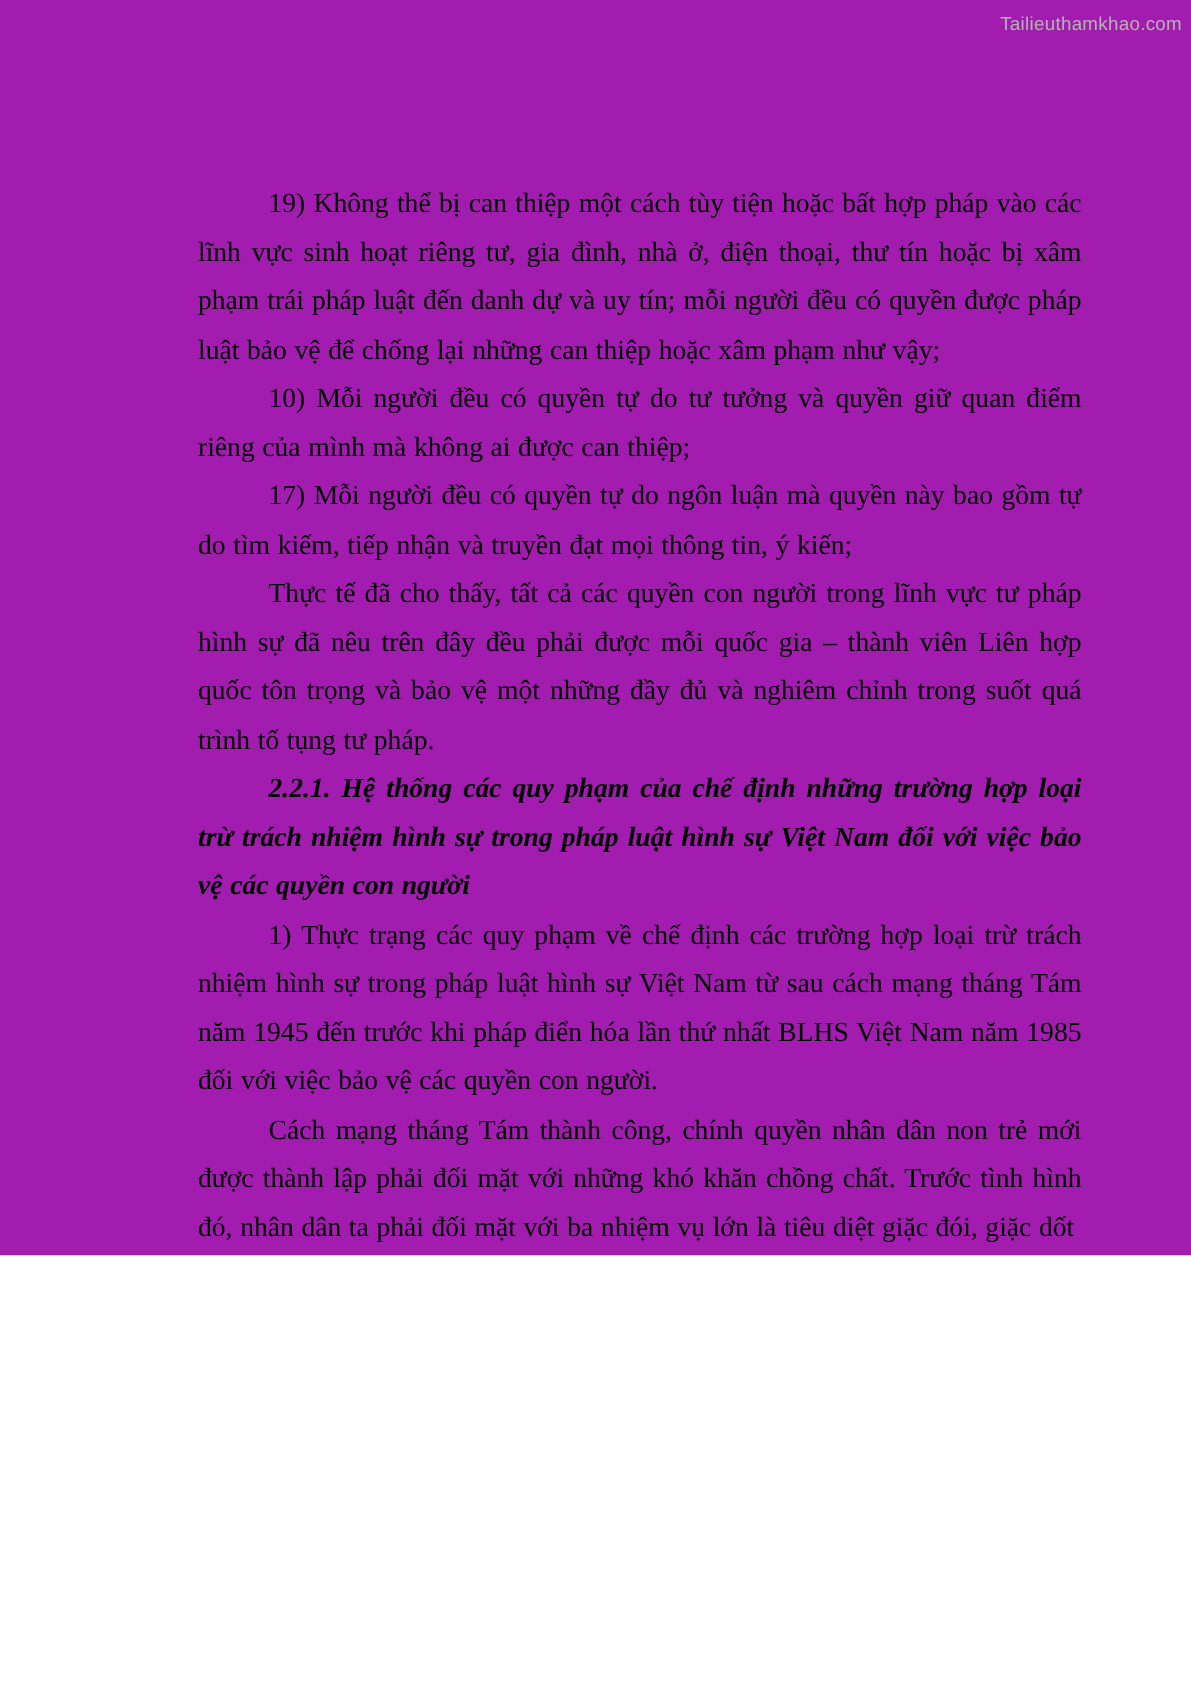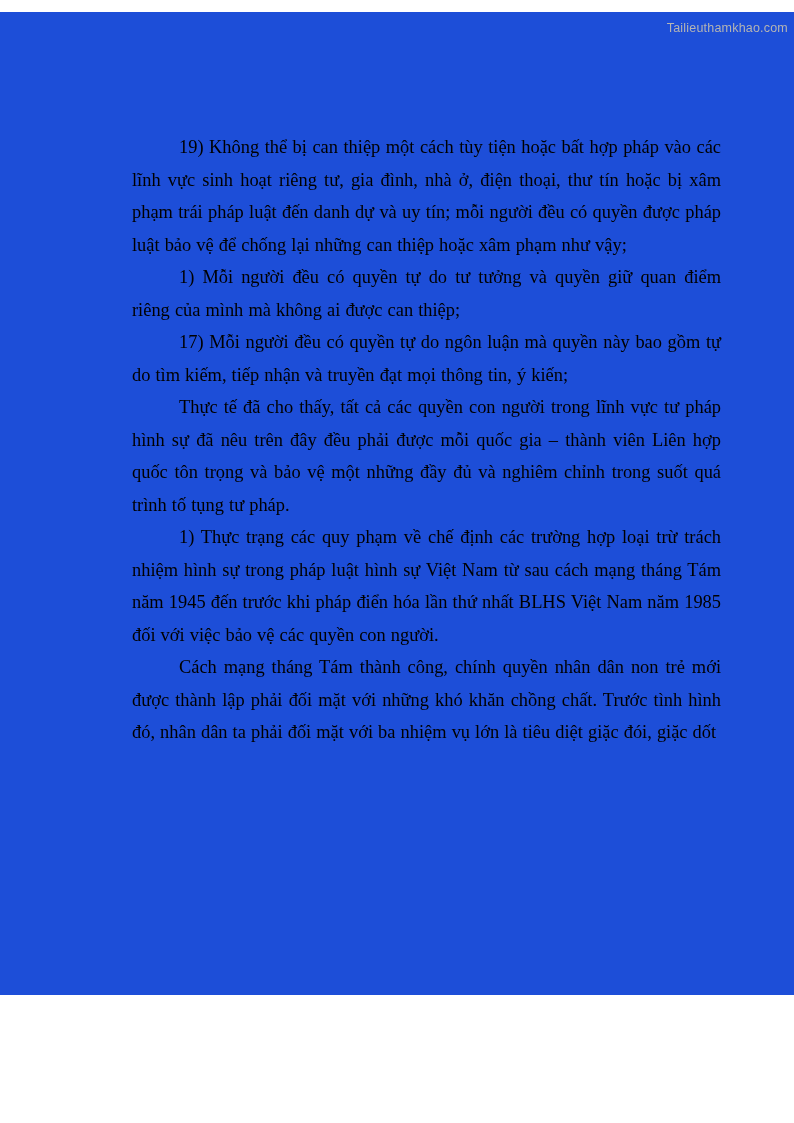--- a/index.html
+++ b/index.html
@@ -3,23 +3,23 @@
 <meta charset="utf-8">
 <style>
   html, body {
     margin: 0;
     padding: 0;
     background: #ffffff;
   }
   .page {
     position: relative;
     width: 794px;
-    height: 983px;
-    background: #1d4ed8;
-    margin: 12px auto;
+    height: 837px;
+    background: #a21caf;
+    margin: 0 auto;
     overflow: hidden;
     font-family: "Liberation Serif", serif;
     color: #000000;
   }
   .watermark {
     position: absolute;
     top: 9px;
     right: 6px;
     font-family: "Liberation Sans", sans-serif;
     font-size: 12.5px;
@@ -58,22 +58,23 @@
 </style>
 </head>
 <body>
 
 <div class="page">
 
   <div class="watermark">Tailieuthamkhao.com</div>
 
   <div class="content">
     <p class="normal">19) Không thể bị can thiệp một cách tùy tiện hoặc bất hợp pháp vào các lĩnh vực sinh hoạt riêng tư, gia đình, nhà ở, điện thoại, thư tín hoặc bị xâm phạm trái pháp luật đến danh dự và uy tín; mỗi người đều có quyền được pháp luật bảo vệ để chống lại những can thiệp hoặc xâm phạm như vậy;</p>
-    <p class="normal">1) Mỗi người đều có quyền tự do tư tưởng và quyền giữ quan điểm riêng của mình mà không ai được can thiệp;</p>
+    <p class="normal">10) Mỗi người đều có quyền tự do tư tưởng và quyền giữ quan điểm riêng của mình mà không ai được can thiệp;</p>
     <p class="normal">17) Mỗi người đều có quyền tự do ngôn luận mà quyền này bao gồm tự do tìm kiếm, tiếp nhận và truyền đạt mọi thông tin, ý kiến;</p>
     <p class="normal">Thực tế đã cho thấy, tất cả các quyền con người trong lĩnh vực tư pháp hình sự đã nêu trên đây đều phải được mỗi quốc gia – thành viên Liên hợp quốc tôn trọng và bảo vệ một những đầy đủ và nghiêm chỉnh trong suốt quá trình tố tụng tư pháp.</p>
+    <p class="bold-italic">2.2.1. Hệ thống các quy phạm của chế định những trường hợp loại trừ trách nhiệm hình sự trong pháp luật hình sự Việt Nam đối với việc bảo vệ các quyền con người</p>
     <p class="normal">1) Thực trạng các quy phạm về chế định các trường hợp loại trừ trách nhiệm hình sự trong pháp luật hình sự Việt Nam từ sau cách mạng tháng Tám năm 1945 đến trước khi pháp điển hóa lần thứ nhất BLHS Việt Nam năm 1985 đối với việc bảo vệ các quyền con người.</p>
     <p class="normal">Cách mạng tháng Tám thành công, chính quyền nhân dân non trẻ mới được thành lập phải đối mặt với những khó khăn chồng chất. Trước tình hình đó, nhân dân ta phải đối mặt với ba nhiệm vụ lớn là tiêu diệt giặc đói, giặc dốt</p>
   </div>
 
   <div class="page-number">49</div>
 
 </div>
 
 </body></html>

